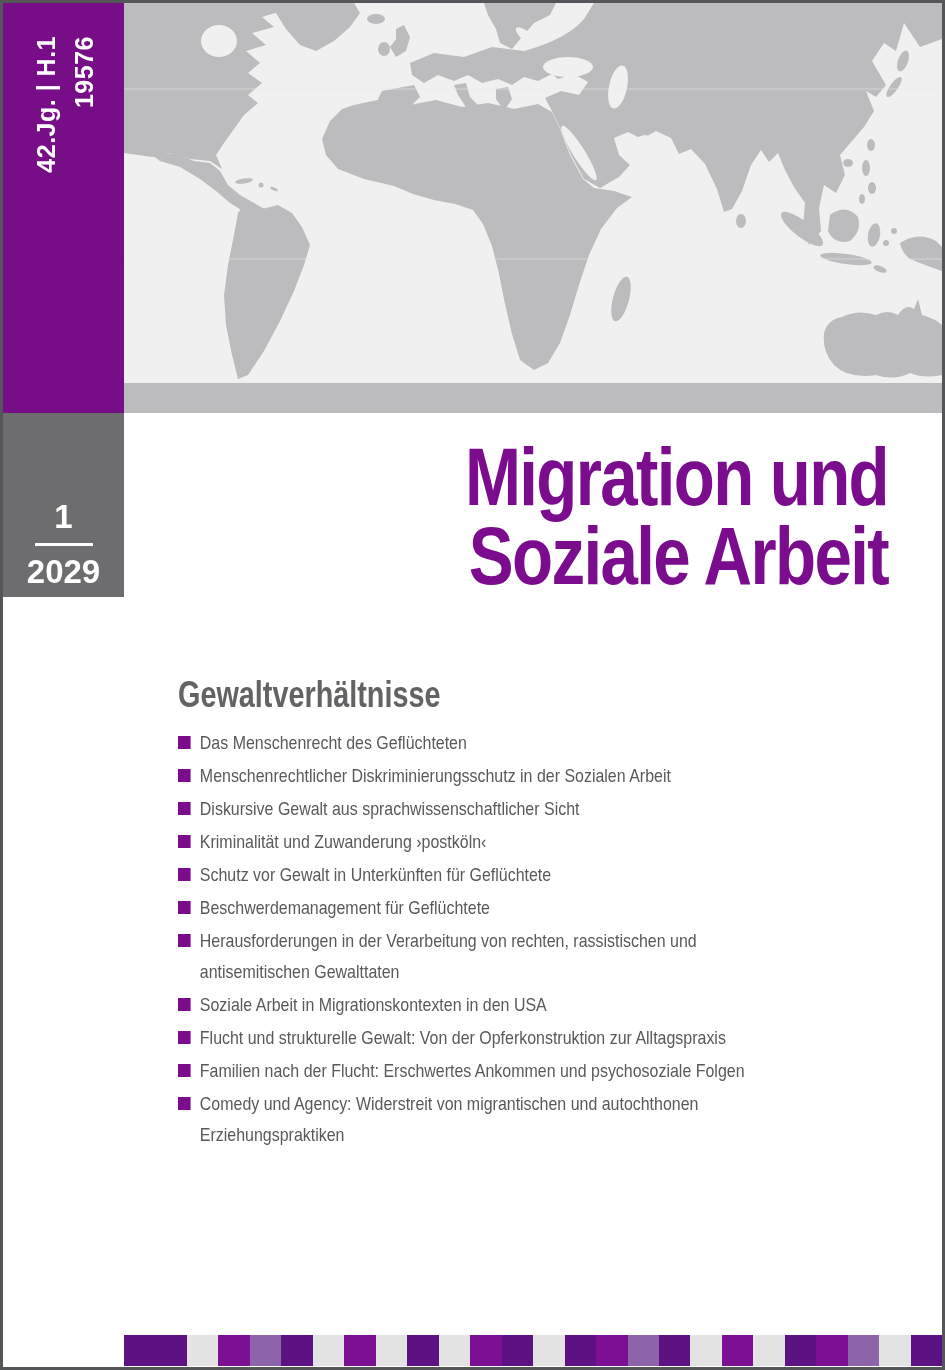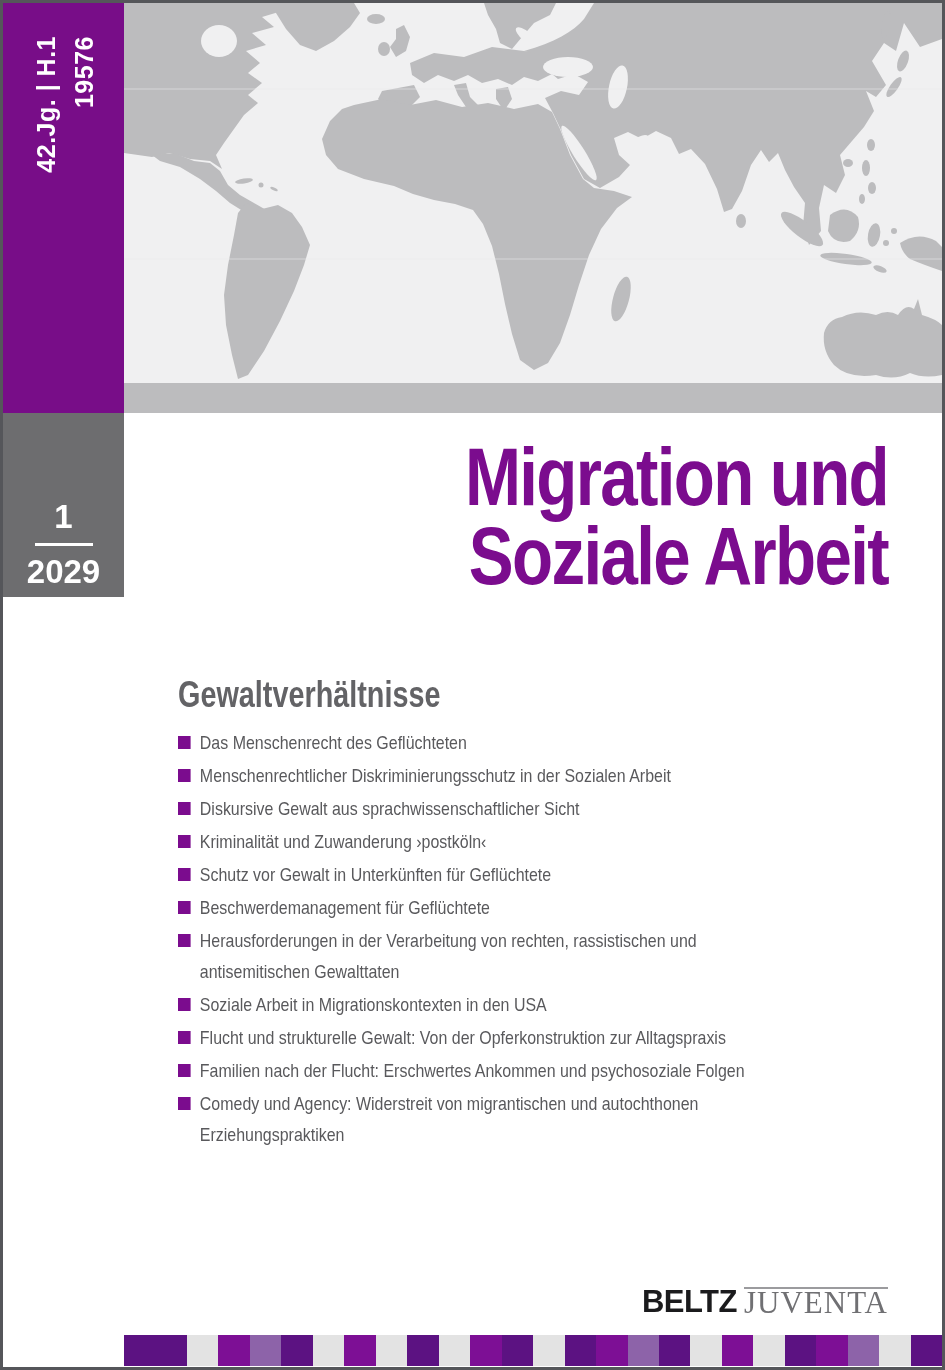--- a/index.html
+++ b/index.html
@@ -170,24 +170,20 @@
       <li class="toc-item"><span class="bullet"></span><span>Schutz vor Gewalt in Unterkünften für Geflüchtete</span></li>
       <li class="toc-item"><span class="bullet"></span><span>Beschwerdemanagement für Geflüchtete</span></li>
       <li class="toc-item"><span class="bullet"></span><span>Herausforderungen in der Verarbeitung von rechten, rassistischen und<br>antisemitischen Gewalttaten</span></li>
       <li class="toc-item"><span class="bullet"></span><span>Soziale Arbeit in Migrationskontexten in den USA</span></li>
       <li class="toc-item"><span class="bullet"></span><span>Flucht und strukturelle Gewalt: Von der Opferkonstruktion zur Alltagspraxis</span></li>
       <li class="toc-item"><span class="bullet"></span><span>Familien nach der Flucht: Erschwertes Ankommen und psychosoziale Folgen</span></li>
       <li class="toc-item"><span class="bullet"></span><span>Comedy und Agency: Widerstreit von migrantischen und autochthonen<br>Erziehungspraktiken</span></li>
     </ul>
 
 
-  <div class="beltz-logo">
-    <div class="beltz-wordmark">BELTZ</div>
-    <div class="juventa-wordmark">JUVENTA</div>
-  </div>
 
   <div class="color-strip">
       <div class="cell" style="background: rgb(92, 18, 130);"></div>
       <div class="cell" style="background: rgb(92, 18, 130);"></div>
       <div class="cell" style="background: rgb(227, 227, 227);"></div>
       <div class="cell" style="background: rgb(125, 15, 149);"></div>
       <div class="cell" style="background: rgb(141, 99, 169);"></div>
       <div class="cell" style="background: rgb(92, 18, 130);"></div>
       <div class="cell" style="background: rgb(227, 227, 227);"></div>
       <div class="cell" style="background: rgb(125, 15, 149);"></div>

